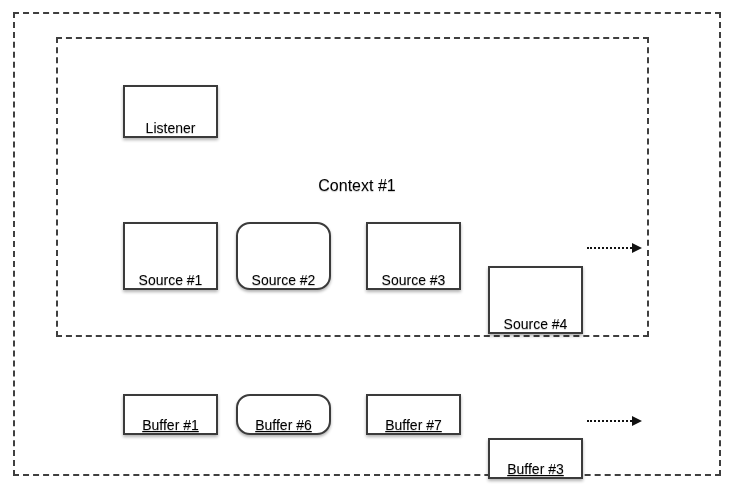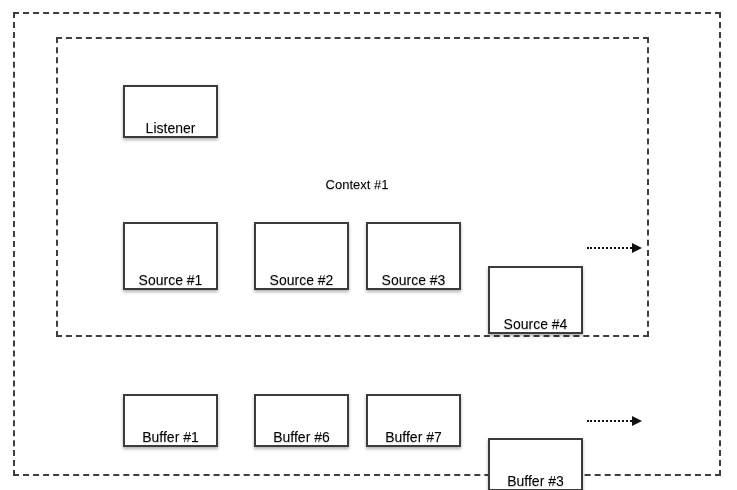--- a/index.html
+++ b/index.html
@@ -39,31 +39,31 @@
     box-shadow: 0 2px 3px rgba(0,0,0,0.30);
     display: flex;
     align-items: flex-end;
     justify-content: center;
     font-size: 14px;
     text-shadow: 0 1px 1px rgba(0,0,0,0.22);
     white-space: nowrap;
   }
   #listener-box { left: 123px; top: 85px; height: 53px; }
   .source-node  { top: 222px; height: 68px; }
-  .buffer-node  { top: 394px; height: 53px; }
+  .buffer-node  { top: 394px; height: 41px; text-decoration: underline; }
   .col-1 { left: 123px; }
-  .col-2 { left: 254px; }
+  .col-2 { left: 236px; border-radius: 14px; }
   .col-3 { left: 366px; }
   .col-4 { left: 488px; margin-top: 44px; }
   #context-label {
     position: absolute;
     left: 318px; top: 177px;
     width: 78px;
     text-align: center;
-    font-size: 13px;
+    font-size: 16px;
     text-shadow: 0 1px 1px rgba(0,0,0,0.22);
   }
   .arrow {
     position: absolute;
     display: flex;
     align-items: center;
     height: 12px;
   }
   #source-arrow { left: 587px; top: 242px; }
   #buffer-arrow { left: 587px; top: 415px; }

